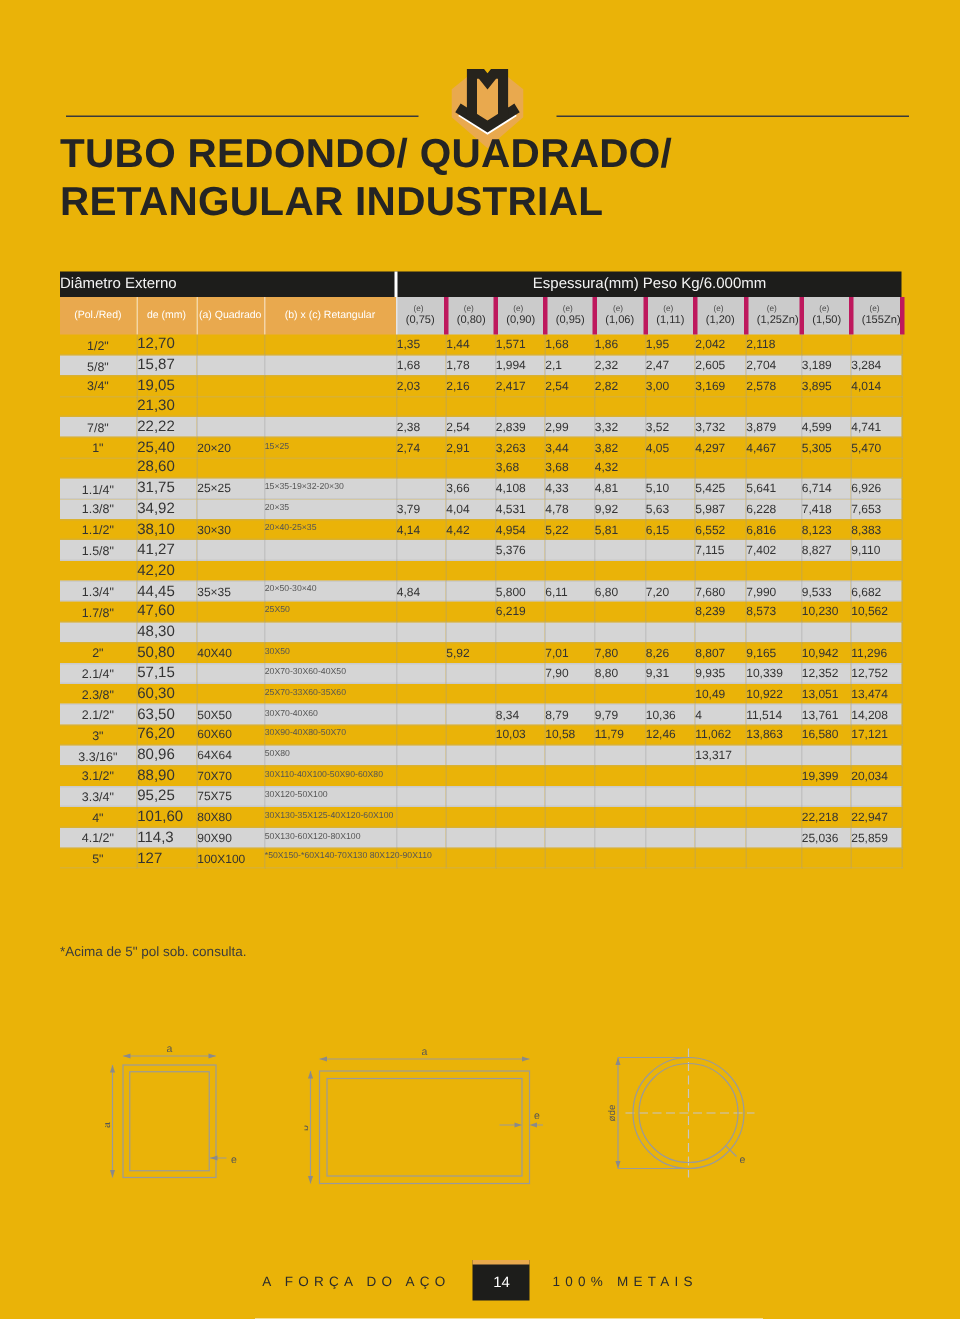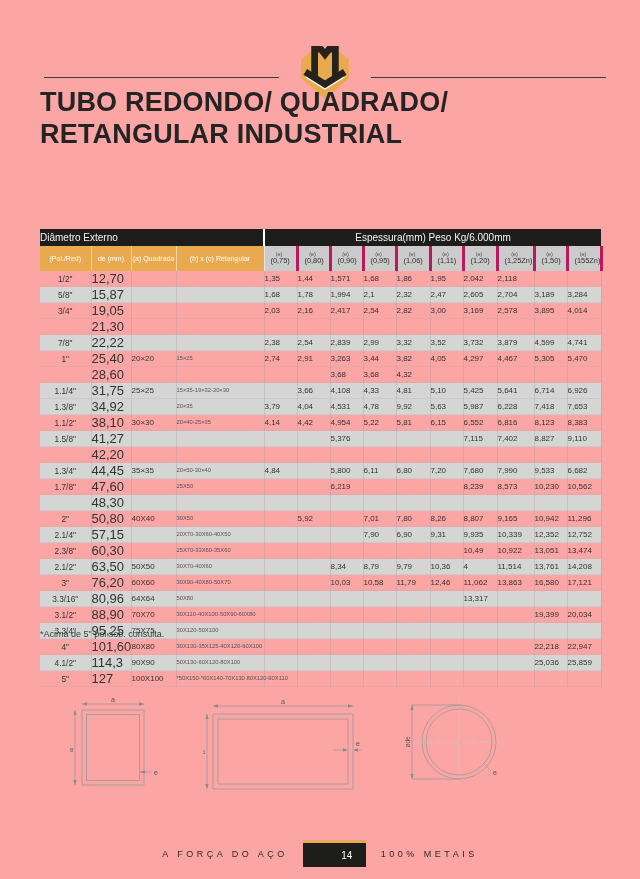--- a/index.html
+++ b/index.html
@@ -1,48 +1,48 @@
 <!DOCTYPE html>
 <html><head>
 <meta charset="utf-8">
 <style>
   html,body{margin:0;padding:0;background:#fff;}
-  .page{position:relative;width:640px;height:879px;background:#fca5a5;
+  .page{position:relative;width:640px;height:879px;background:#eab308;
         font-family:"Liberation Sans", sans-serif;overflow:hidden;}
 
   
   .logo-row{position:absolute;top:47px;left:44px;right:34px;display:flex;align-items:center;}
   .rule{flex:1;height:1px;background:#3a3a3a;}
   .logo-wrap{margin:0 20px;position:relative;top:-1px;}
 
   
   .title{position:absolute;left:40px;top:86px;margin:0;font-size:27px;font-weight:bold;
          color:#242424;line-height:1.19;letter-spacing:0.2px;}
 
   
   table.spec{position:absolute;left:40px;top:181px;width:561px;border-collapse:collapse;
-             table-layout:fixed;margin-top:48px;}
+             table-layout:fixed;}
   table.spec th,table.spec td{padding:0;white-space:nowrap;overflow:visible;}
   tr.group-row th{background:#1d1d1b;color:#f4f4f4;font-weight:normal;font-size:10px;height:17px;}
   th.group-left{text-align:left;padding-left:12px;}
   th.group-right{text-align:center;border-left:2px solid #ffffff;}
   tr.sub-row th{height:25px;font-weight:normal;vertical-align:middle;}
   tr.sub-row th.left-h{background:#e9a94e;color:#ffffff;font-size:7px;text-align:center;
                        border-right:1px solid rgba(255,255,255,0.5);}
   tr.sub-row th.esp-h{background:#cbcbcb;color:#2e2e2e;font-size:7.4px;text-align:left;
                       padding-left:6px;border-right:3px solid #be185d;}
   tr.sub-row th.esp-h .e-mark{display:block;font-size:5.5px;color:#4a4a4a;line-height:1.1;
                       text-align:center;padding-right:8px;}
   tr.sub-row th.esp-h .e-val{display:block;line-height:1.1;}
   tbody tr{height:13.7px;}
   tbody tr.alt{background:#d5d5d5;}
   tbody td{font-size:8px;color:#333;border-right:1px solid rgba(150,150,150,0.28);
            border-bottom:1px solid rgba(170,170,170,0.25);vertical-align:middle;}
   td.c-pol{text-align:center;font-size:8.3px;}
-  td.c-mm{text-align:left;padding-left:10px;font-size:13px;}
+  td.c-mm{text-align:left;padding-left:10px;font-size:10px;}
   td.c-quad{text-align:left;padding-left:4px;font-size:8px;}
   td.c-ret{text-align:left;padding-left:5px;font-size:5.8px;color:#555;
            white-space:pre-line;line-height:1.25;}
   td.c-val{text-align:left;padding-left:7px;}
   table.spec{border-bottom:1px solid #bdbdbd;}
 
   
   .note{position:absolute;left:40px;top:629px;font-size:9px;color:#3c3c3c;margin:0;}
 
   
@@ -55,21 +55,21 @@
   #dg-square{left:70px;top:695px;}
   #dg-rect{left:203px;top:697px;}
   #dg-circle{left:405px;top:692px;}
 
   
   .footer{position:absolute;left:0;right:0;top:840px;display:flex;align-items:center;
           justify-content:center;gap:15px;}
   .footer .f-text{font-size:9px;letter-spacing:3.5px;color:#2b2b2b;}
   .page-box{width:38px;height:24px;background:#1d1d1b;color:#fff;font-size:10px;
             display:flex;align-items:center;justify-content:center;
-            border-top:3px solid #e9a94e;padding-left:25px;}
+            border-top:3px solid #e9a94e;}
 </style>
 </head>
 <body>
 
 <div class="page">
 
   <div class="logo-row">
     <div class="rule"></div>
     <div class="logo-wrap">
       <svg width="52" height="56" viewBox="0 0 100 108">
@@ -412,21 +412,21 @@
         </tr>
         <tr class="alt">
           <td class="c-pol">2.1/4"</td>
           <td class="c-mm">57,15</td>
           <td class="c-quad"></td>
           <td class="c-ret">20X70-30X60-40X50</td>
           <td class="c-val"></td>
           <td class="c-val"></td>
           <td class="c-val"></td>
           <td class="c-val">7,90</td>
-          <td class="c-val">6,90</td>
+          <td class="c-val">8,80</td>
           <td class="c-val">9,31</td>
           <td class="c-val">9,935</td>
           <td class="c-val">10,339</td>
           <td class="c-val">12,352</td>
           <td class="c-val">12,752</td>
         </tr>
         <tr>
           <td class="c-pol">2.3/8"</td>
           <td class="c-mm">60,30</td>
           <td class="c-quad"></td>

